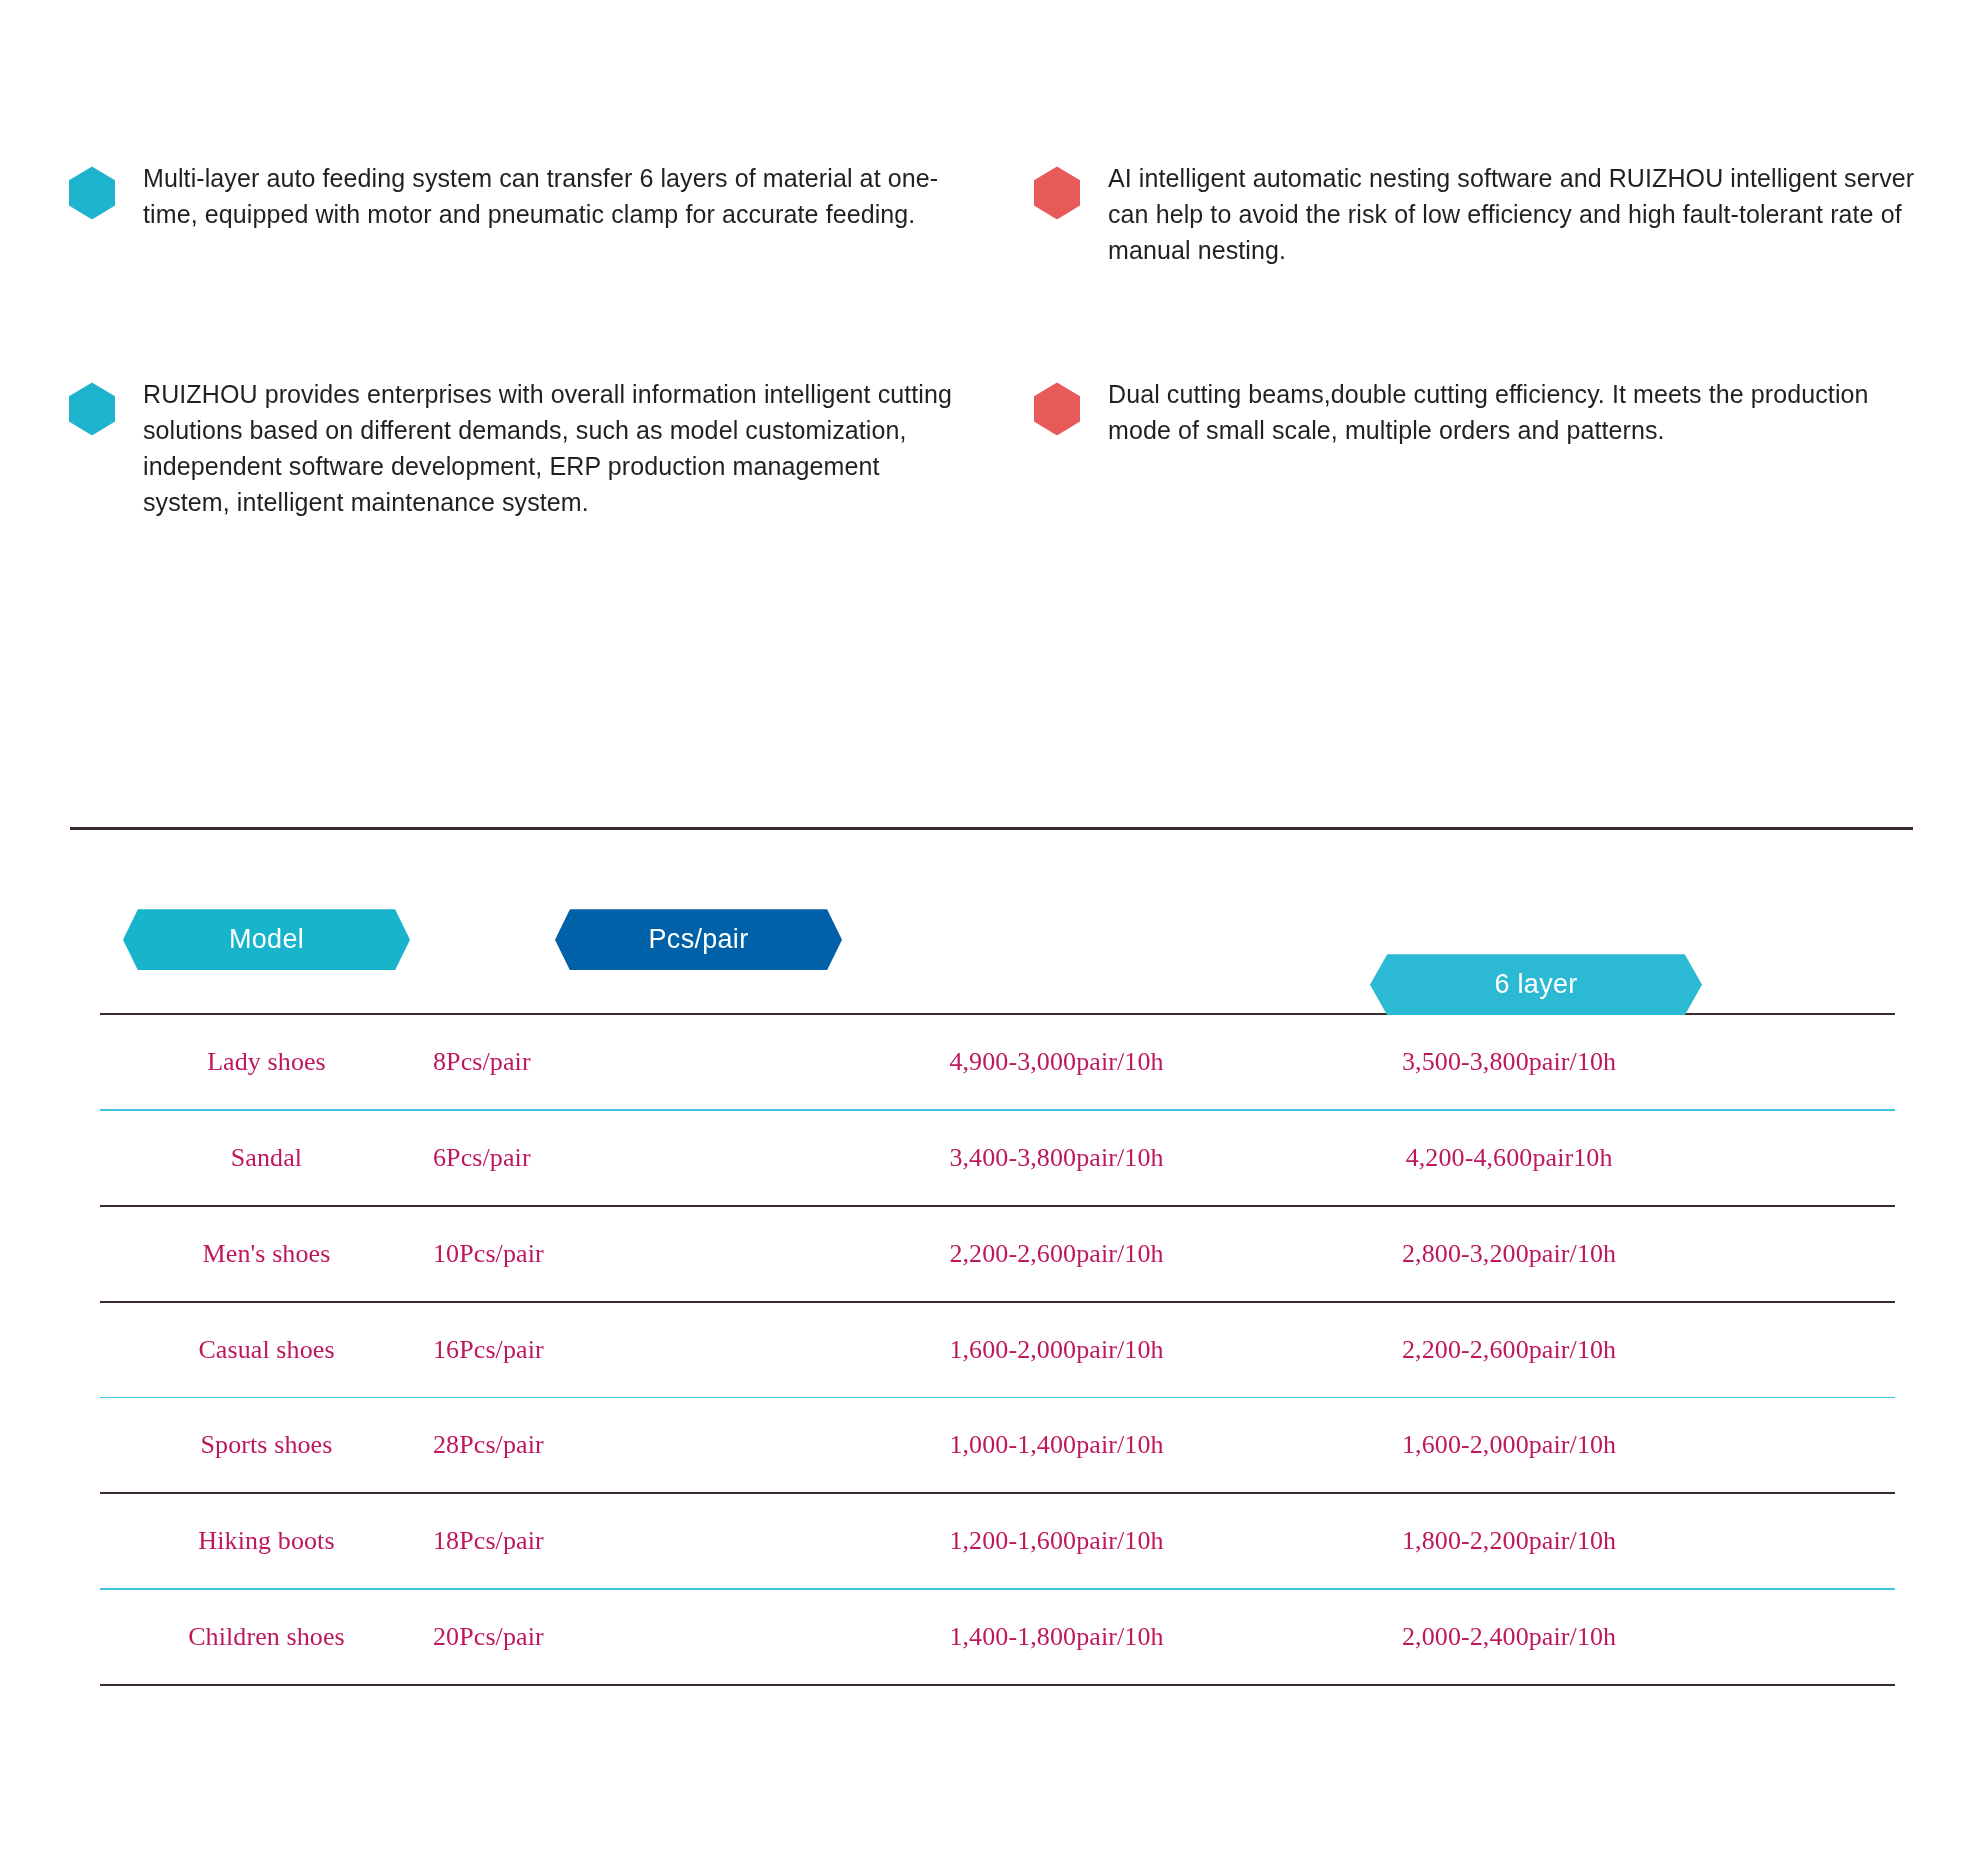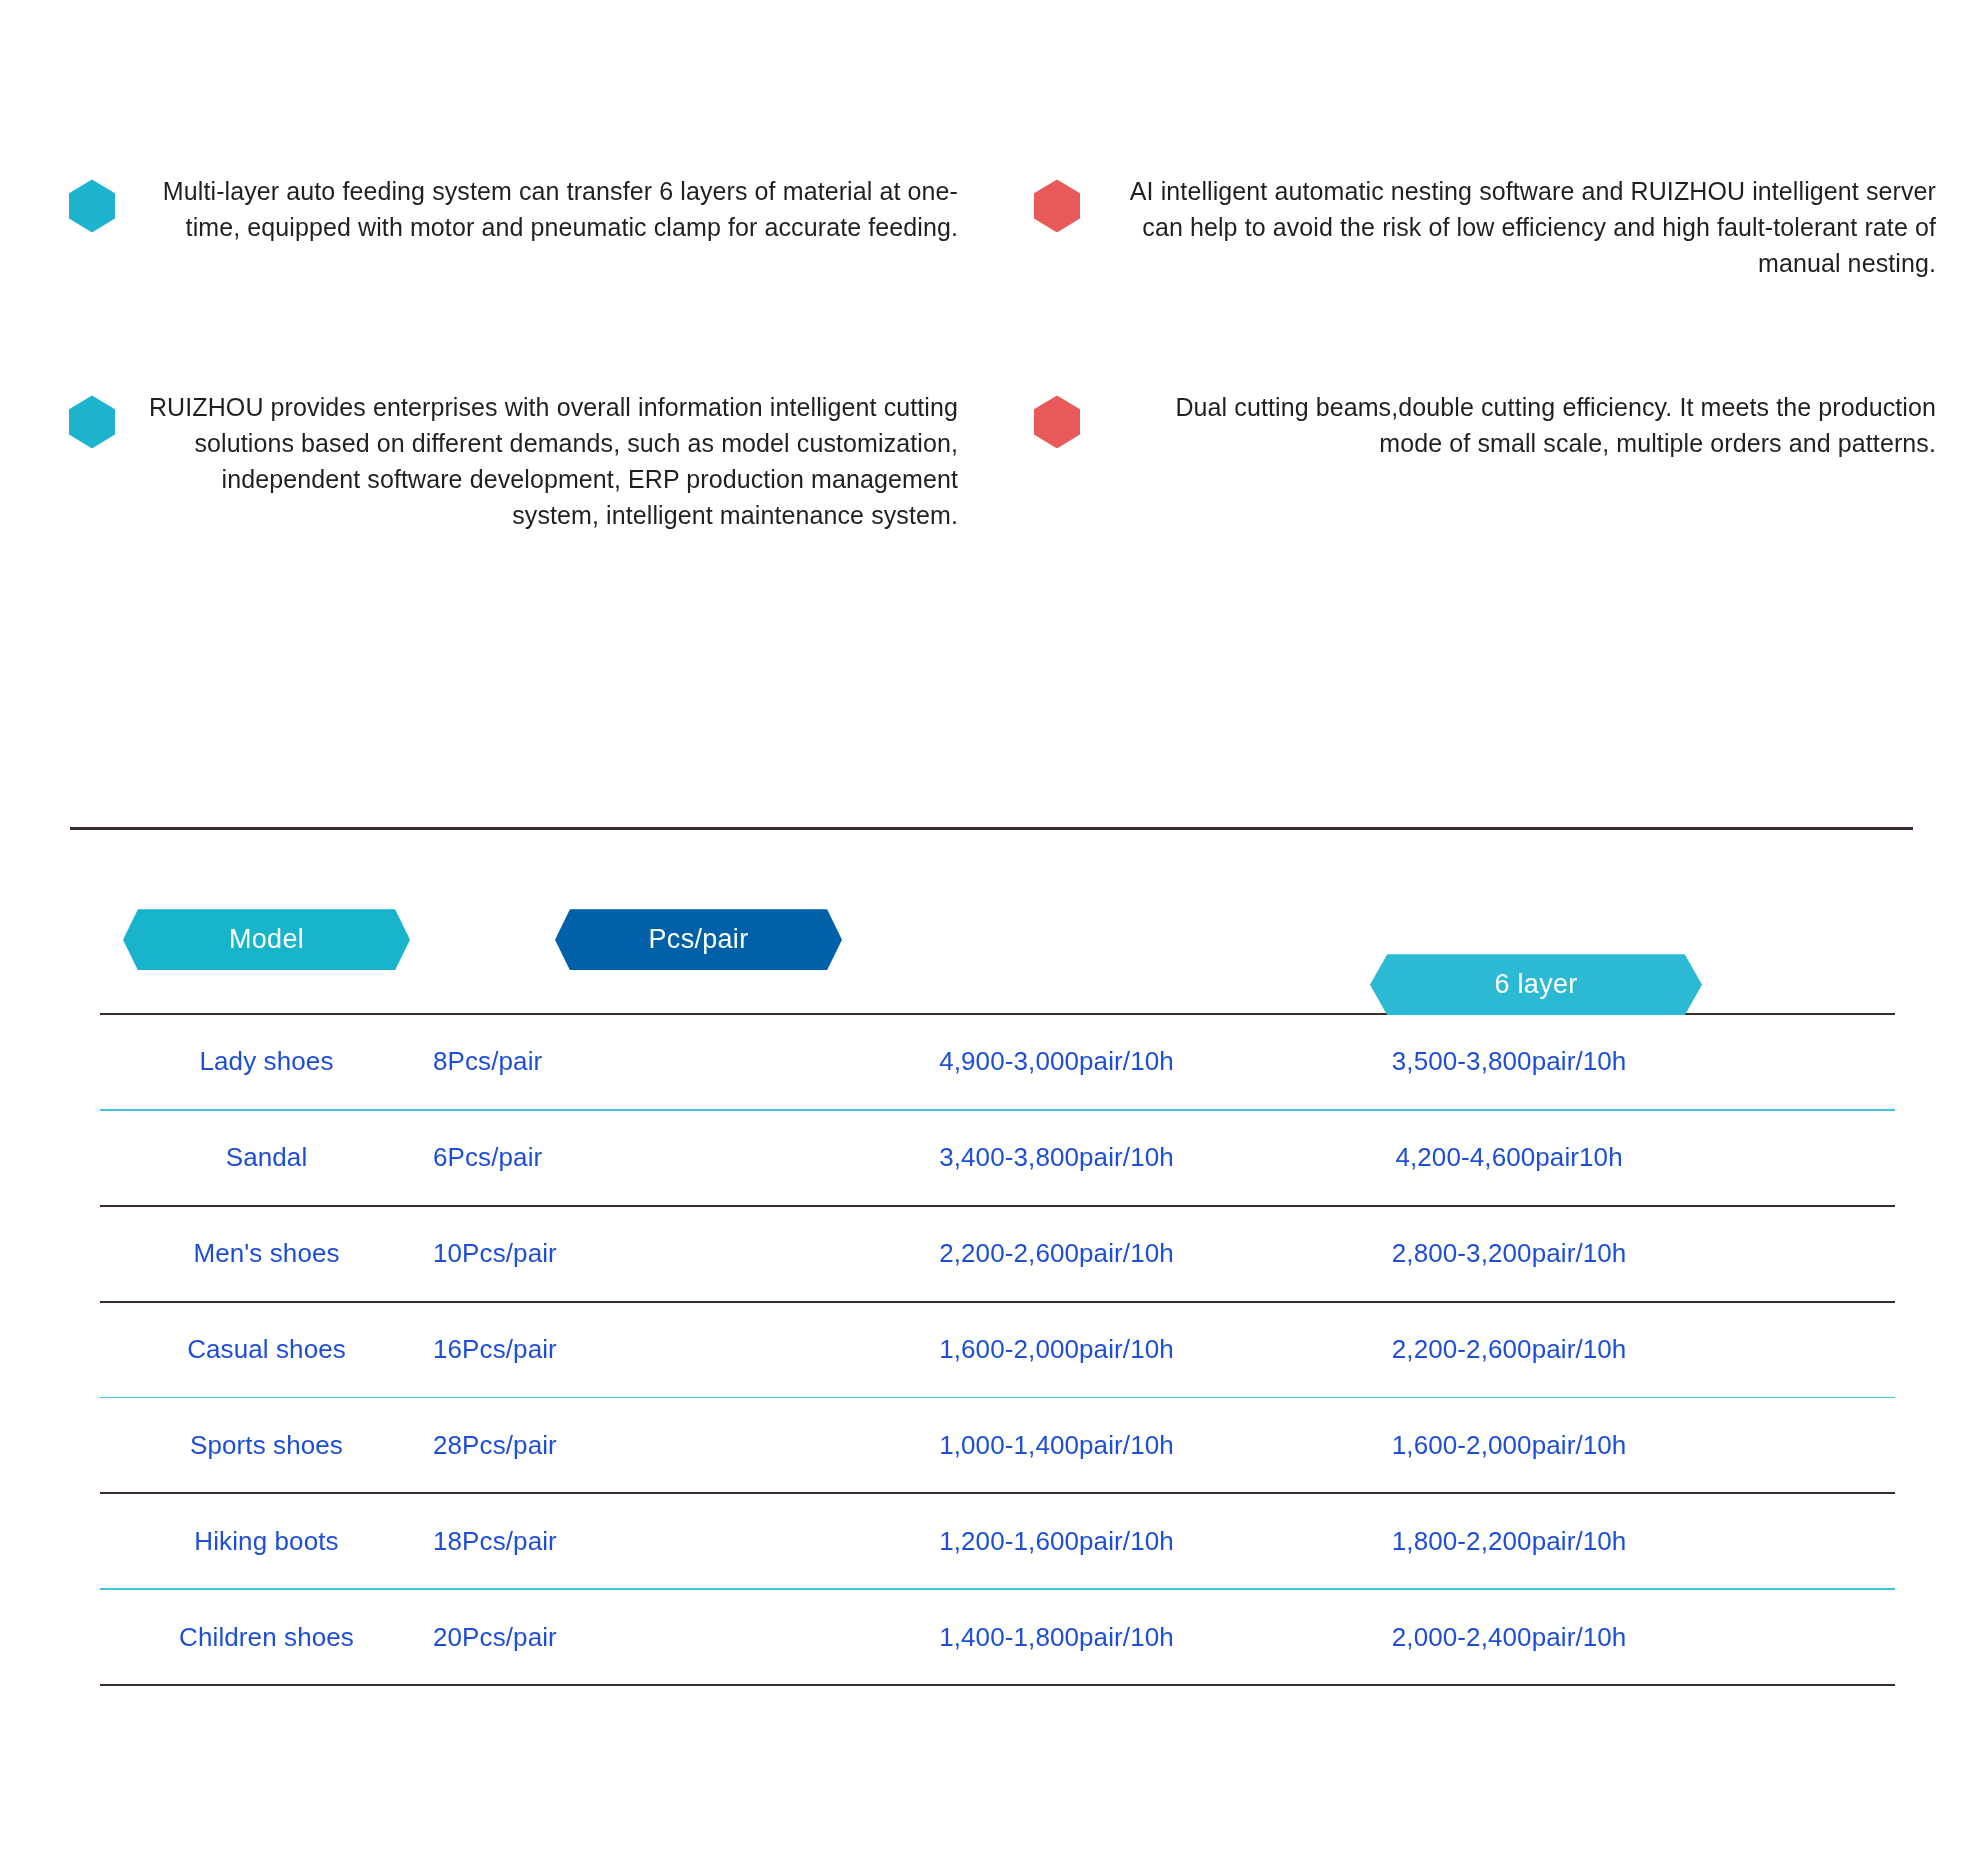--- a/index.html
+++ b/index.html
@@ -12,24 +12,23 @@
     height: 1853px;
     position: relative;
     font-family: "Liberation Sans", sans-serif;
     overflow: hidden;
   }
 
   
   .features {
     position: absolute;
     left: 0;
-    top: 13px;
+    top: 0;
     width: 1985px;
     height: 788px;
-    text-align: right;
   }
   .feature {
     position: absolute;
     display: flex;
     align-items: flex-start;
   }
   .feature.col-left  { left: 69px; width: 889px; }
   .feature.col-right { left: 1034px; width: 902px; }
   .feature.row-1 { top: 160px; }
   .feature.row-2 { top: 376px; }
@@ -104,23 +103,23 @@
   }
   .rule.dark { background: #3a2c2c; }
   .rule.cyan { background: #3fc4dd; height: 1.9px; }
 
   .trow {
     display: flex;
     align-items: center;
     height: 94px;
   }
   .cell {
-    color: #1d4ed8;
+    color: #be185d;
     font-size: 26px;
-    font-family: Liberation Sans, sans-serif;
+    font-family: Liberation Serif, serif;
     letter-spacing: 0.1px;
   }
   .cell.c0 { width: 333px; text-align: center; }
   .cell.c1 { width: 415px; text-align: left; }
   .cell.c2 { width: 417px; text-align: center; }
   .cell.c3 { width: 445px; text-align: center; padding-left: 21.6px; }
 </style>
 </head>
 <body>
 

